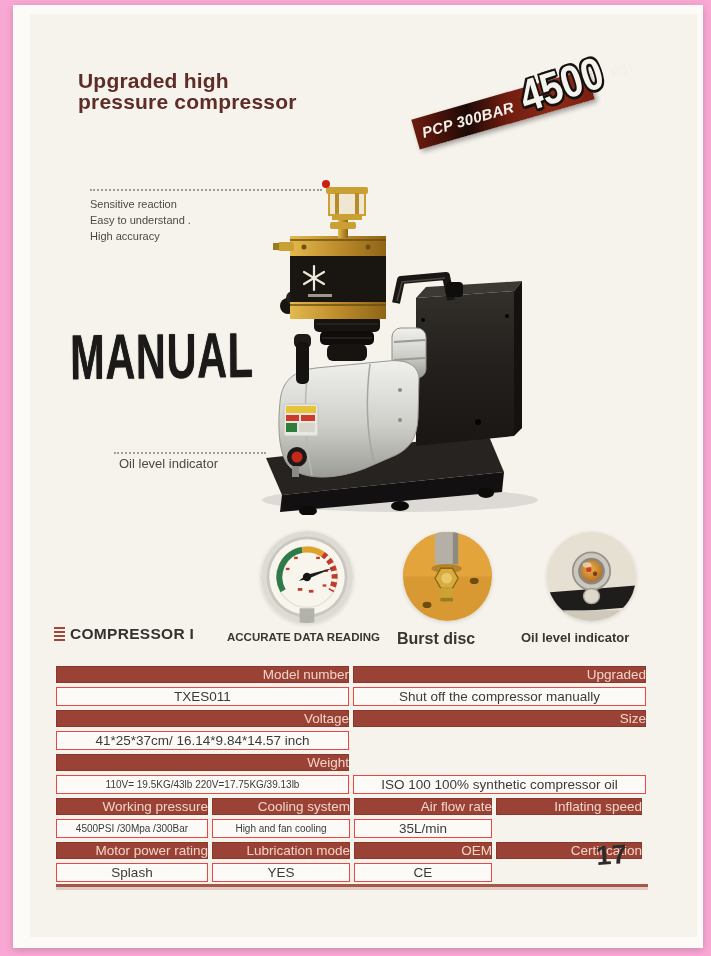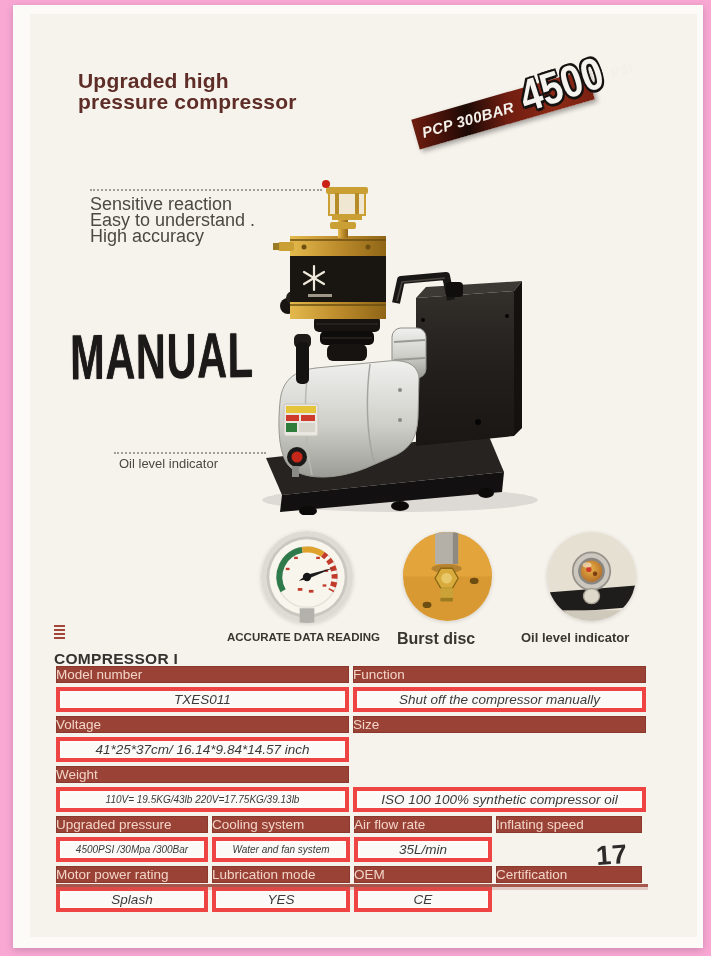--- a/index.html
+++ b/index.html
@@ -20,46 +20,46 @@
          box-shadow:2px 3px 5px rgba(0,0,0,.35);}
   .badge .pcp{color:#f3efe9;font-size:15px;font-weight:bold;font-style:italic;
               letter-spacing:.3px;white-space:nowrap;}
   .badge .big{color:#f5f3ee;font-size:45px;font-weight:bold;line-height:30px;
               margin:-16px 1px 0 2px;transform:scaleX(.85) rotate(-2deg);
               text-shadow:-2px -2px 0 #151210,2px -2px 0 #151210,-2px 2px 0 #151210,
                           2px 2px 0 #151210,0 3px 0 #151210;}
   .badge .psi{color:#f3efe9;font-size:13px;font-weight:bold;margin-top:-10px;letter-spacing:.5px;}
   
   .dots{position:absolute;border-top:2px dotted #a39e97;height:0;}
-  .note{position:absolute;color:#4c4944;font-size:18px;line-height:16px;}
+  .note{position:absolute;color:#4c4944;font-size:11px;line-height:16px;}
   
   .manual{position:absolute;left:70px;top:321px;font-size:60px;font-weight:bold;
           color:#1b1a18;letter-spacing:1px;transform:scale(.69,1.06) rotate(-.5deg);
           transform-origin:left top;white-space:nowrap;
           text-shadow:0 0 1px #1b1a18;}
   
   .circle{position:absolute;border-radius:50%;overflow:hidden;
           box-shadow:0 1px 4px rgba(0,0,0,.15);}
   .feat-label{position:absolute;font-weight:bold;color:#3a3530;text-align:left;}
   
-  .sec-head{position:absolute;left:54px;top:625px;display:flex;align-items:flex-start;gap:11px;flex-direction:column;}
+  .sec-head{position:absolute;left:54px;top:625px;display:flex;align-items:center;gap:5px;}
   .list-icon{display:flex;flex-direction:column;gap:1.5px;}
   .list-icon i{display:block;width:11px;height:2.4px;background:#a2453a;}
   .sec-title{font-size:15.5px;font-weight:bold;color:#36312e;letter-spacing:.3px;}
   
   .spec{position:absolute;left:56px;top:666px;width:590px;}
   .trow{display:grid;gap:4px;margin-bottom:4px;}
   .c2{grid-template-columns:293px 293px;}
   .c4{grid-template-columns:152px 138px 138px 146px;}
   .th{height:17px;background:#9a4236;color:#f2d5c8;font-size:13.5px;line-height:17px;
-      text-align:left;overflow:hidden;white-space:nowrap;
+      text-align:right;overflow:hidden;white-space:nowrap;
       box-shadow:inset 0 0 0 1px #8a382d;}
-  .td{height:17px;background:#fbfaf6;border:4px solid #ef4444;color:#3b3b3b;
+  .td{height:17px;background:#fbfaf6;border:1px solid #ef4444;color:#3b3b3b;
       font-size:13.5px;line-height:17px;text-align:center;overflow:hidden;
-      white-space:nowrap;box-shadow:inset 0 0 0 2px #fdfcf9;font-style:italic;}
+      white-space:nowrap;box-shadow:inset 0 0 0 2px #fdfcf9;}
   .td.small{font-size:10px;}
   .bottom-rule{position:absolute;left:56px;top:884px;width:592px;height:3px;
                background:#a4574a;box-shadow:0 3px 0 rgba(164,87,74,.25);}
   .page-num{position:absolute;left:596px;top:840px;font-size:27px;color:#2e2c2a;
             transform:rotate(-4deg);font-weight:bold;letter-spacing:1px;}
 </style>
 </head>
 <body>
 
 <div id="canvas">
@@ -262,49 +262,49 @@
         <i></i>
         <i></i>
         <i></i>
       </span>
     <span class="sec-title">COMPRESSOR I</span>
   </div>
 
   <div class="spec">
     <div class="trow c2">
       <div class="th">Model number</div>
-      <div class="th">Function</div>
+      <div class="th">Upgraded</div>
     </div>
     <div class="trow c2">
       <div class="td">TXES011</div>
       <div class="td">Shut off the compressor manually</div>
     </div>
     <div class="trow c2">
       <div class="th">Voltage</div>
       <div class="th">Size</div>
     </div>
     <div class="trow c2">
       <div class="td">41*25*37cm/ 16.14*9.84*14.57 inch</div>
     </div>
     <div class="trow c2">
       <div class="th">Weight</div>
     </div>
     <div class="trow c2">
       <div class="td small">110V= 19.5KG/43lb  220V=17.75KG/39.13lb</div>
       <div class="td">ISO 100 100% synthetic compressor oil</div>
     </div>
     <div class="trow c4" style="margin-top:2px;">
-      <div class="th">Upgraded pressure</div>
+      <div class="th">Working pressure</div>
       <div class="th">Cooling system</div>
       <div class="th">Air flow rate</div>
       <div class="th">Inflating speed</div>
     </div>
     <div class="trow c4">
       <div class="td small">4500PSI /30Mpa /300Bar</div>
-      <div class="td small">Water and fan system</div>
+      <div class="td small">High and fan cooling</div>
       <div class="td">35L/min</div>
     </div>
     <div class="trow c4">
       <div class="th">Motor power rating</div>
       <div class="th">Lubrication mode</div>
       <div class="th">OEM</div>
       <div class="th">Certification</div>
     </div>
     <div class="trow c4">
       <div class="td">Splash</div>

